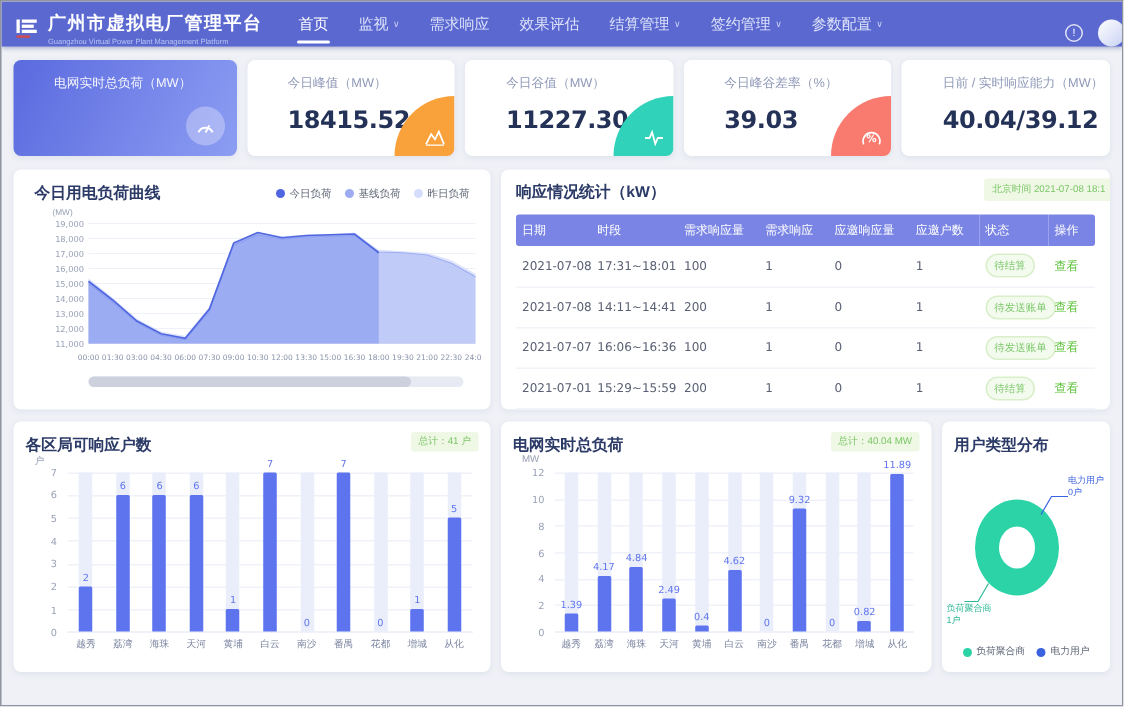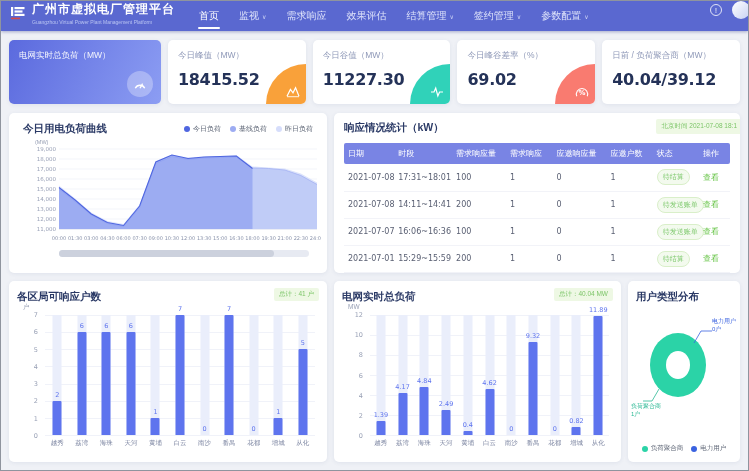--- a/index.html
+++ b/index.html
@@ -1,45 +1,45 @@
 <!DOCTYPE html>
 <html><head>
 <meta charset="utf-8">
 <title>广州市虚拟电厂管理平台</title>
 <style>
 *{margin:0;padding:0;box-sizing:border-box}
 html,body{width:749px;height:471px;font-family:"Liberation Sans","DejaVu Sans",sans-serif;background:#fff}
 .frame{width:749px;height:471px;border:1px solid #8f949e;background:#eff1f6;display:flex;flex-direction:column;overflow:hidden}
 
-.header{height:30px;background:#5a68d0;display:flex;align-items:flex-start;padding:0 8px;flex:none;box-shadow:0 1px 3px rgba(30,40,120,.35);position:relative;z-index:5}
+.header{height:30px;background:#5a68d0;display:flex;align-items:flex-end;padding:0 8px;flex:none;box-shadow:0 1px 3px rgba(30,40,120,.35);position:relative;z-index:5}
 .logo{display:flex;align-items:center;gap:5px}
 .logo-icon{width:18px;height:18px;display:flex;flex-direction:column;align-items:center;justify-content:center}
 .logo-text .t1{font-size:12px;font-weight:bold;color:#fff;letter-spacing:1px;white-space:nowrap}
 .logo-text .t2{font-size:5px;color:#b9c4f2;white-space:nowrap;margin-top:1px}
 .nav{display:flex;margin-left:14px;height:100%;align-items:stretch}
 .nav-item{display:flex;align-items:center;padding:0 10px;font-size:10px;color:#dde2fa;cursor:pointer;position:relative;white-space:nowrap}
 .nav-item.active{color:#fff;font-weight:normal}
 .nav-item.active:after{content:"";position:absolute;left:9px;right:9px;bottom:2px;height:2px;background:#fff;border-radius:1px}
 .nav-caret{font-size:6px;margin-left:3px;opacity:.85}
 .header-right{margin-left:auto;display:flex;align-items:center;gap:10px}
 .bell{width:12px;height:12px;border:1px solid rgba(255,255,255,.8);border-radius:50%;display:flex;align-items:center;justify-content:center;color:#fff;font-size:7px;cursor:pointer}
 .avatar{width:18px;height:18px;border-radius:50%;background:linear-gradient(135deg,#ffffff,#c7d1f3);margin-right:-10px;cursor:pointer;flex:none}
 
 .kpi-row{display:flex;gap:7px;padding:9px 8px 0;flex:none}
-.kpi{flex:1;background:#fff;border-radius:5px;height:64px;position:relative;padding:10px 10px;box-shadow:0 1px 4px rgba(40,60,120,.08);overflow:hidden}
+.kpi{flex:1;background:#fff;border-radius:5px;height:64px;position:relative;padding:10px 27px;box-shadow:0 1px 4px rgba(40,60,120,.08);overflow:hidden}
 .kpi .lbl{font-size:8.5px;color:#8f99b8;margin-bottom:8px;white-space:nowrap}
 .kpi .val{font-size:16px;font-weight:bold;color:#243258;font-family:"DejaVu Sans",sans-serif;letter-spacing:-.3px;white-space:nowrap}
 .kpi.primary{flex:1.12;background:linear-gradient(115deg,#5b6ade 0%,#8c9df3 100%)}
 .kpi.primary .lbl{color:rgba(255,255,255,.92)}
 .kpi.primary .val{color:#fff}
 .circle-icon{position:absolute;right:8px;bottom:7px;width:26px;height:26px;border-radius:50%;background:rgba(255,255,255,.3);display:flex;align-items:center;justify-content:center}
 .wedge{position:absolute;right:0;bottom:0;width:40px;height:40px;border-top-left-radius:100%;display:flex;align-items:flex-end;justify-content:flex-end;padding:0 6px 6px 0}
 
 .row2{display:flex;gap:7px;padding:9px 8px 0;flex:none}
-.row3{display:flex;gap:7px;padding:8px 8px 8px;flex:1;min-height:0}
+.row3{display:flex;gap:7px;padding:8px 8px 22px;flex:1;min-height:0}
 .panel{background:#fff;border-radius:5px;box-shadow:0 1px 4px rgba(40,60,120,.08);position:relative}
 .p-title{font-size:10.5px;font-weight:bold;color:#2b3a66;white-space:nowrap}
 .chart-panel{width:318px;height:160px;padding:9px 14px;flex:none}
 .table-panel{flex:1;height:160px;padding:8px 0 0 10px;overflow:hidden}
 
 .lc-head{display:flex;align-items:center;justify-content:space-between}
 .lc-legend{display:flex;gap:9px;align-items:center}
 .lg-item{display:flex;align-items:center;gap:3px;font-size:7px;color:#5d6575;white-space:nowrap}
 .lg-dot{width:6px;height:6px;border-radius:50%}
 .y-unit{font-size:5.5px;color:#98a0b5;margin:3px 0 0 12px}
@@ -157,30 +157,30 @@
       <div class="lbl">今日谷值（MW）</div>
       <div class="val">11227.30</div>
       <span class="wedge" style="background:#30d2b9">
         <svg width="14" height="12" viewBox="0 0 16 14">
           <polyline points="1,7 4.5,7 6.5,2.5 9,11.5 11,7 15,7" fill="none" stroke="#fff" stroke-width="1.4"></polyline>
         </svg>
       </span>
     </div>
     <div class="kpi">
       <div class="lbl">今日峰谷差率（%）</div>
-      <div class="val">69.02</div>
+      <div class="val">39.03</div>
       <span class="wedge" style="background:#f97b70">
         <svg width="14" height="13" viewBox="0 0 16 15">
           <path d="M2 13 A6.5 6.5 0 1 1 14 13" fill="none" stroke="#fff" stroke-width="1.3"></path>
           <text x="8" y="11" text-anchor="middle" font-size="8" fill="#fff" font-weight="bold">%</text>
         </svg>
       </span>
     </div>
     <div class="kpi">
-      <div class="lbl">日前 / 负荷聚合商（MW）</div>
+      <div class="lbl">日前 / 实时响应能力（MW）</div>
       <div class="val">40.04/39.12</div>
     </div>
   </div>
 
   <div class="row2">
     <div class="panel chart-panel">
       <div class="lc-head">
         <div class="p-title">今日用电负荷曲线</div>
         <div class="lc-legend">
             <span class="lg-item">

